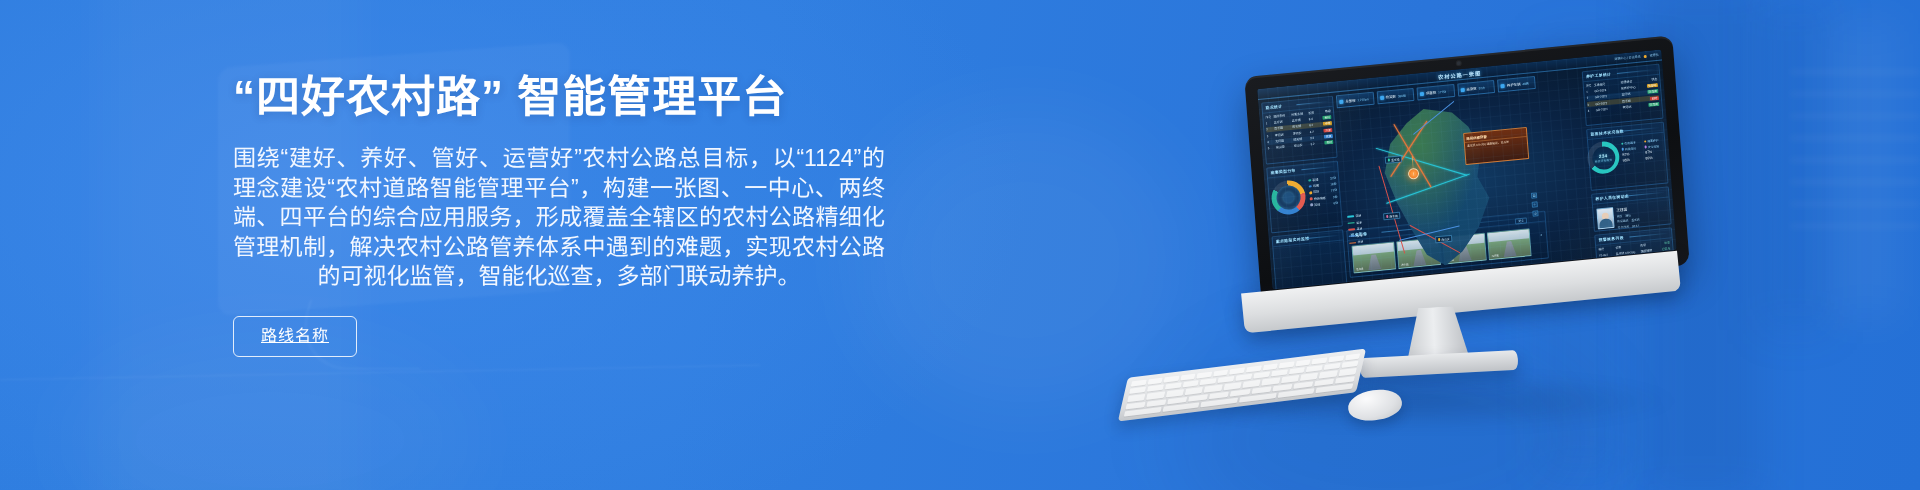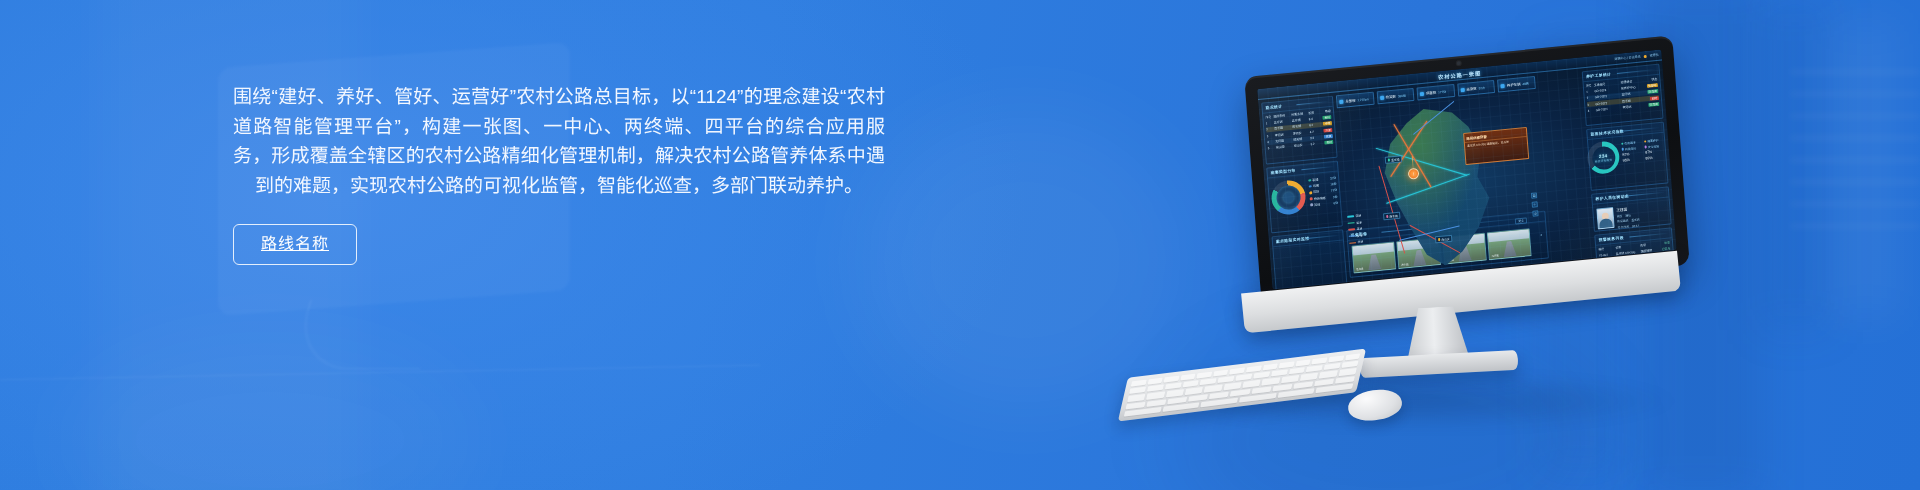--- a/index.html
+++ b/index.html
@@ -69,21 +69,21 @@
 
   
   .copy { position:absolute; left:233px; top:66px; width:652px; }
   .headline {
     color:#fff; font-size:44px; font-weight:bold; letter-spacing:1px;
     line-height:62px; white-space:nowrap;
     text-shadow:0 2px 10px rgba(0,30,80,.18);
   }
   .desc {
     margin-top:16px;
-    color:#f2f7ff; font-size:19px; line-height:29.5px;
+    color:#f2f7ff; font-size:23px; line-height:29.5px;
     text-align:justify; text-align-last:center;
   }
   .desc p { text-indent:0; }
 
   .cta {
     display:inline-block; margin-top:24px;
     padding:11px 27px 12px;
     border:1px solid rgba(255,255,255,.85);
     border-radius:6px;
     color:#ffffff; font-size:16px; line-height:1;
@@ -437,20 +437,21 @@
     <div class="g-slat" style="top:224px"></div>
     <div class="g-band b1"></div>
     <div class="g-band b2"></div>
     <div class="g-band b3"></div>
     <div class="ghost-monitor"></div>
     <div class="ghost-neck"></div>
     <div class="ghost-desk"></div>
   </div>
 
   <div class="copy">
+    <div class="headline">“四好农村路” 智能管理平台</div>
     <div class="desc">
       <p>围绕“建好、养好、管好、运营好”农村公路总目标，以“1124”的理念建设“农村道路智能管理平台”，构建一张图、一中心、两终端、四平台的综合应用服务，形成覆盖全辖区的农村公路精细化管理机制，解决农村公路管养体系中遇到的难题，实现农村公路的可视化监管，智能化巡查，多部门联动养护。</p>
     </div>
     <a class="cta" href="#">路线名称</a>
   </div>
 
   <div id="rig">
 
     <div class="shadow-pool"></div>
 

